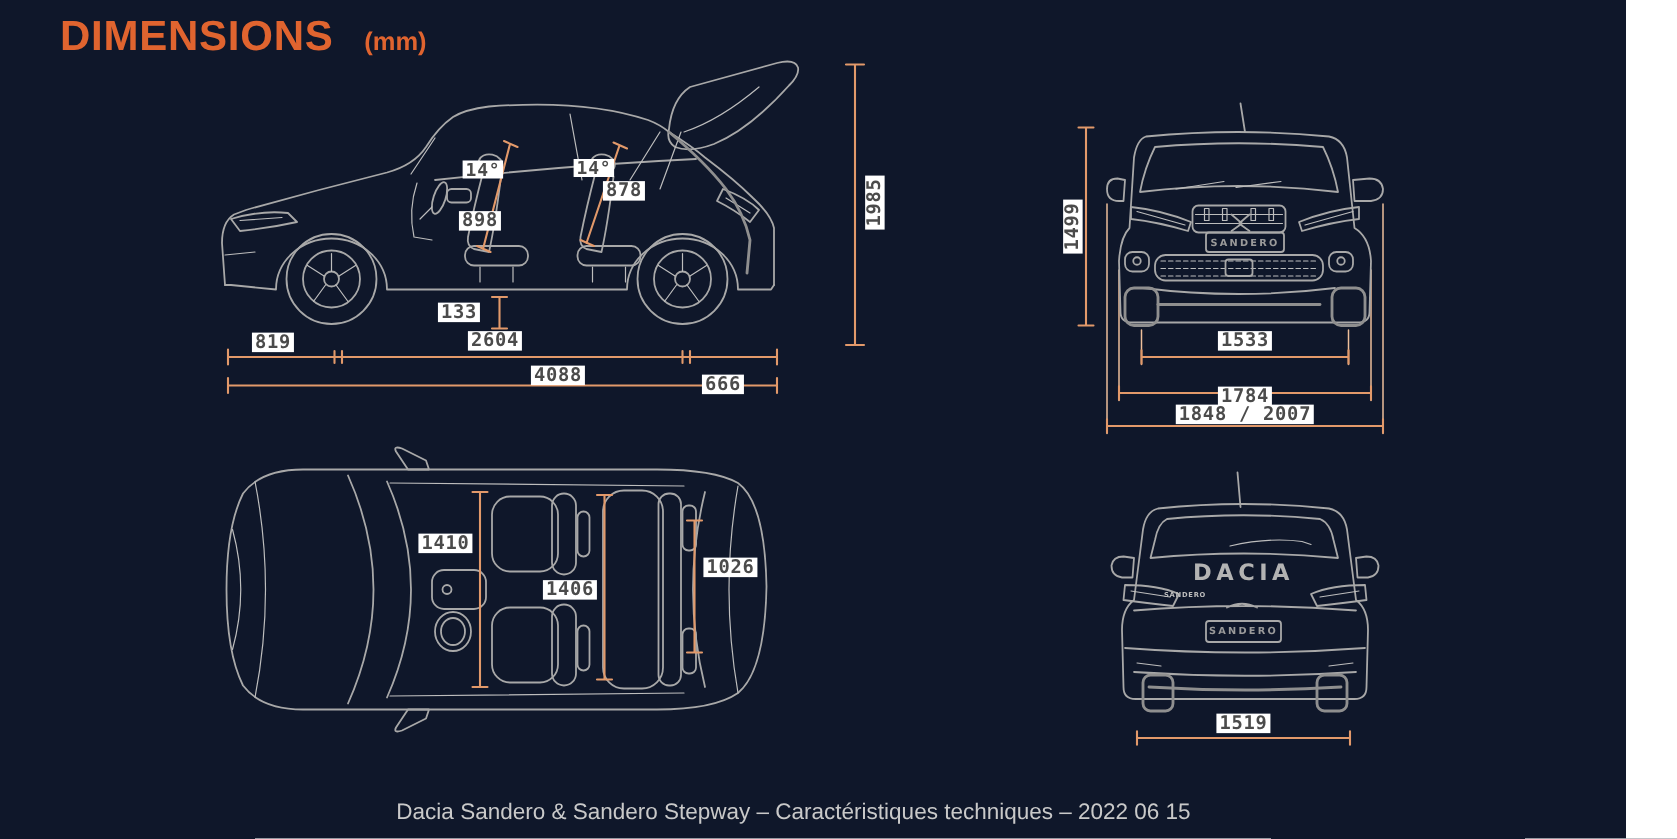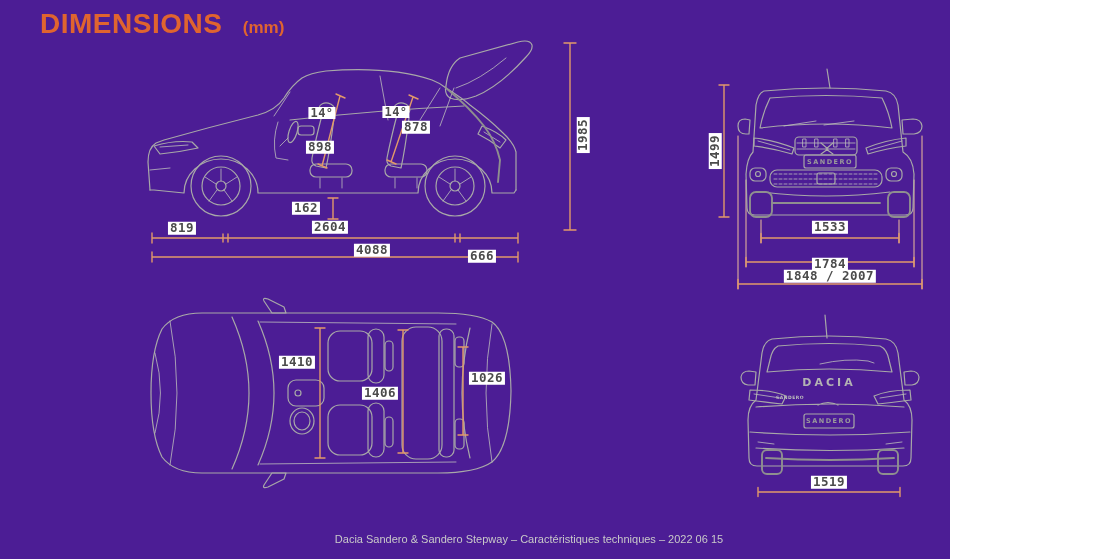--- a/index.html
+++ b/index.html
@@ -1,34 +1,34 @@
 <!DOCTYPE html>
 <html><head>
 <meta charset="utf-8">
 <style>
   html,body{margin:0;padding:0;background:#fff;}
-  .page{position:relative;width:950px;height:559px;background:#4c1d95;overflow:hidden;
+  .page{position:relative;width:1084px;height:559px;background:#0f172a;overflow:hidden;
         font-family:"Liberation Sans", sans-serif;text-decoration:underline;}
   .hdr{position:absolute;left:40px;top:8px;white-space:nowrap;}
   .hdr h1{display:inline-block;margin:0;font-size:28px;font-weight:700;color:#e0642f;letter-spacing:.5px;}
   .hdr .unit{display:inline-block;margin-left:16px;font-size:17px;font-weight:600;color:#e0642f;vertical-align:baseline;}
   .view{position:absolute;}
   .view svg{position:absolute;left:0;top:0;}
   .dim{position:absolute;font-family:"DejaVu Sans Mono", monospace;font-weight:700;
        font-size:12.5px;color:#4b4b4b;letter-spacing:.5px;background:#fff;padding:0 2px;
        transform:translate(-50%,-50%);white-space:nowrap;line-height:1;}
   .dim.small{font-size:12px;}
   .dim.rot{transform:translate(-50%,-50%) rotate(-90deg);}
   .badge{position:absolute;transform:translate(-50%,-50%);white-space:nowrap;line-height:1;
          font-family:"DejaVu Sans", sans-serif;font-weight:700;}
-  .badge.brand{font-size:11px;letter-spacing:3px;color:#b3b3b3;}
+  .badge.brand{font-size:15px;letter-spacing:3px;color:#b3b3b3;}
   .badge.plate{font-size:6.5px;letter-spacing:1.5px;color:#9a9a9a;}
   .badge.mini{font-size:4.5px;letter-spacing:.5px;color:#bdbdbd;}
   .ftr{position:absolute;left:0;top:533px;width:1058px;text-align:center;
-       font-size:11px;color:#c9c9c9;}
+       font-size:15px;color:#c9c9c9;}
   
   .car{fill:none;stroke:#a8a8a8;stroke-width:1.2;stroke-linecap:round;stroke-linejoin:round;}
   .car2{fill:none;stroke:#8f8f8f;stroke-width:1.9;stroke-linecap:round;stroke-linejoin:round;}
   .thin{fill:none;stroke:#bdbdbd;stroke-width:.8;stroke-linecap:round;}
   .od{fill:none;stroke:#e2996a;stroke-width:1.4;stroke-linecap:round;}
   .oe{fill:none;stroke:#eebf9b;stroke-width:1;stroke-linecap:round;}
 </style>
 </head>
 <body>
 
@@ -90,21 +90,21 @@
         <path d="M 193,168 L 193,189 M 188,168 L 198,168 M 188,189 L 198,189"></path>
         <path d="M 12,208 L 378,208 M 12,203 L 12,213 M 378,203 L 378,213 M 83,204 L 83,212 M 88,204 L 88,212 M 315,204 L 315,212 M 320,204 L 320,212"></path>
         <path d="M 12,227 L 378,227 M 12,222 L 12,232 M 378,222 L 378,232"></path>
         <path d="M 430,13 L 430,200 M 424,13 L 436,13 M 424,200 L 436,200"></path>
       </g>
     </svg>
     <span class="dim small" style="left:182px;top:83px;">14°</span>
     <span class="dim" style="left:180px;top:104px;margin-top:13px;">898</span>
     <span class="dim small" style="left:256px;top:82px;">14°</span>
     <span class="dim" style="left:255px;top:97px;margin-left:21px;">878</span>
-    <span class="dim" style="left:166px;top:178px;">162</span>
+    <span class="dim" style="left:166px;top:178px;">133</span>
     <span class="dim" style="left:42px;top:198px;">819</span>
     <span class="dim" style="left:190px;top:197px;">2604</span>
     <span class="dim" style="left:342px;top:198px;margin-top:28px;">666</span>
     <span class="dim" style="left:192px;top:220px;margin-left:40px;">4088</span>
     <span class="dim rot" style="left:443px;top:105px;">1985</span>
   </div>
 
   <div class="view" style="left:700px;top:60px;width:240px;height:235px;">
     <svg width="240" height="235" viewBox="0 0 240 235">
       <g class="oe">

